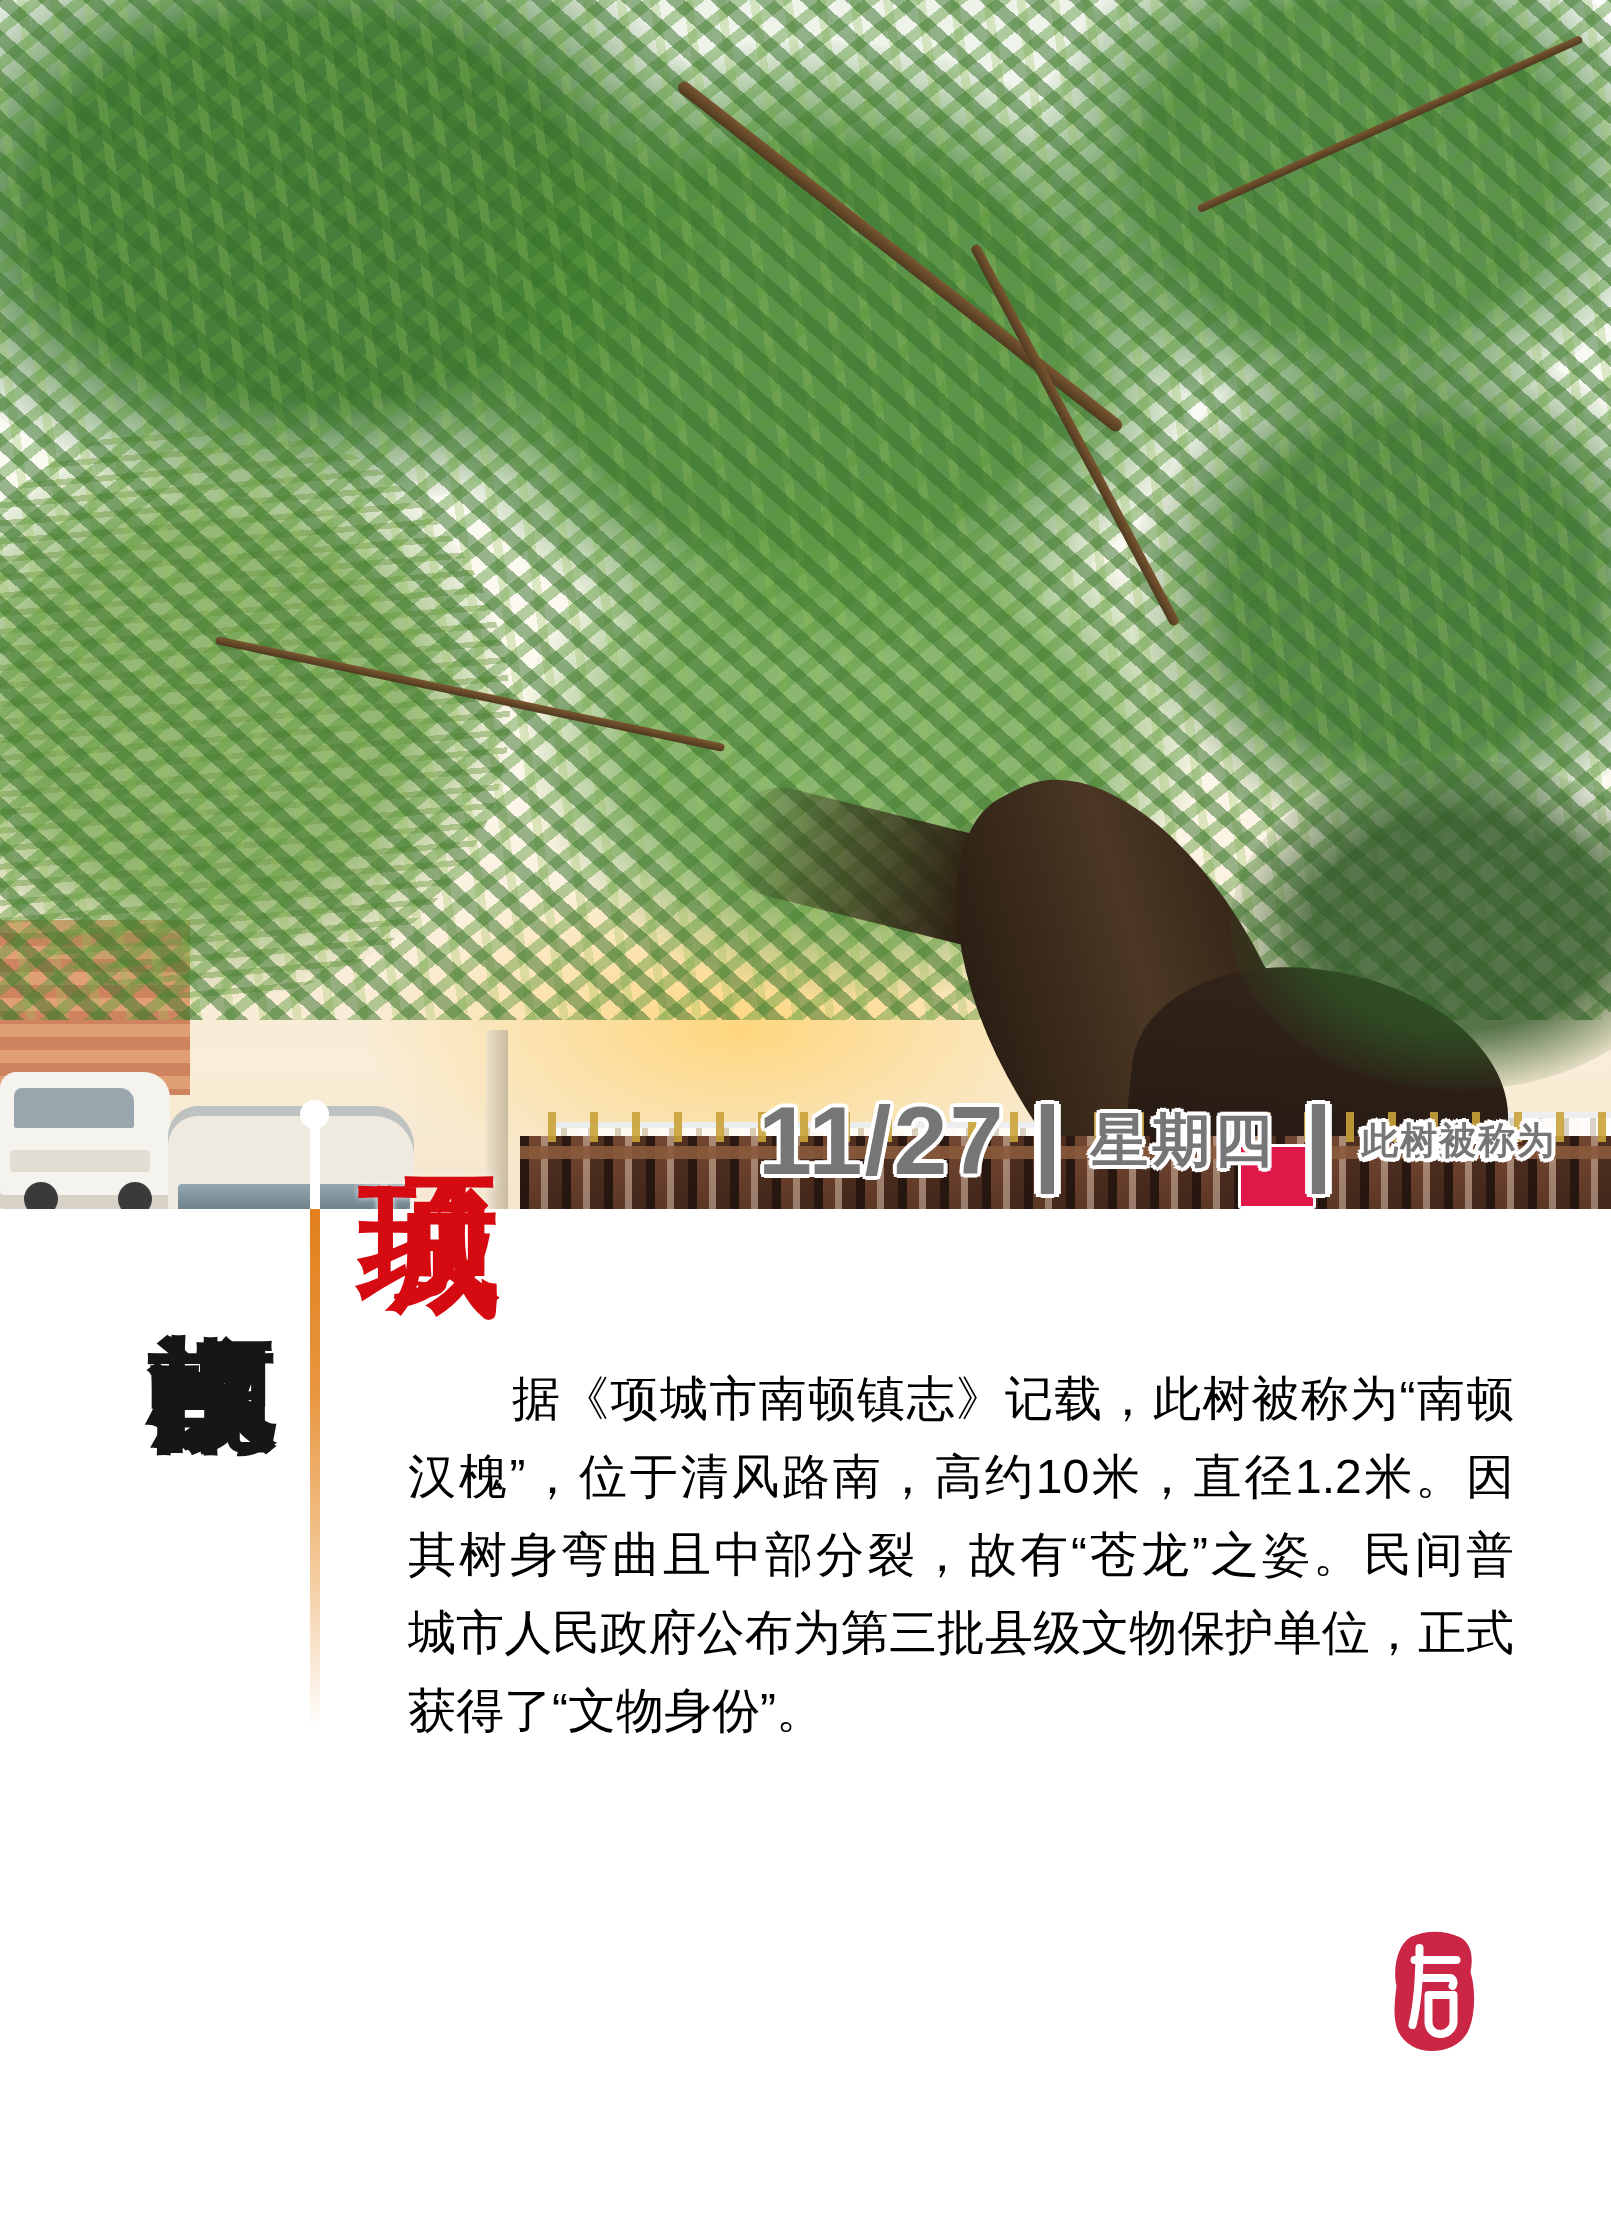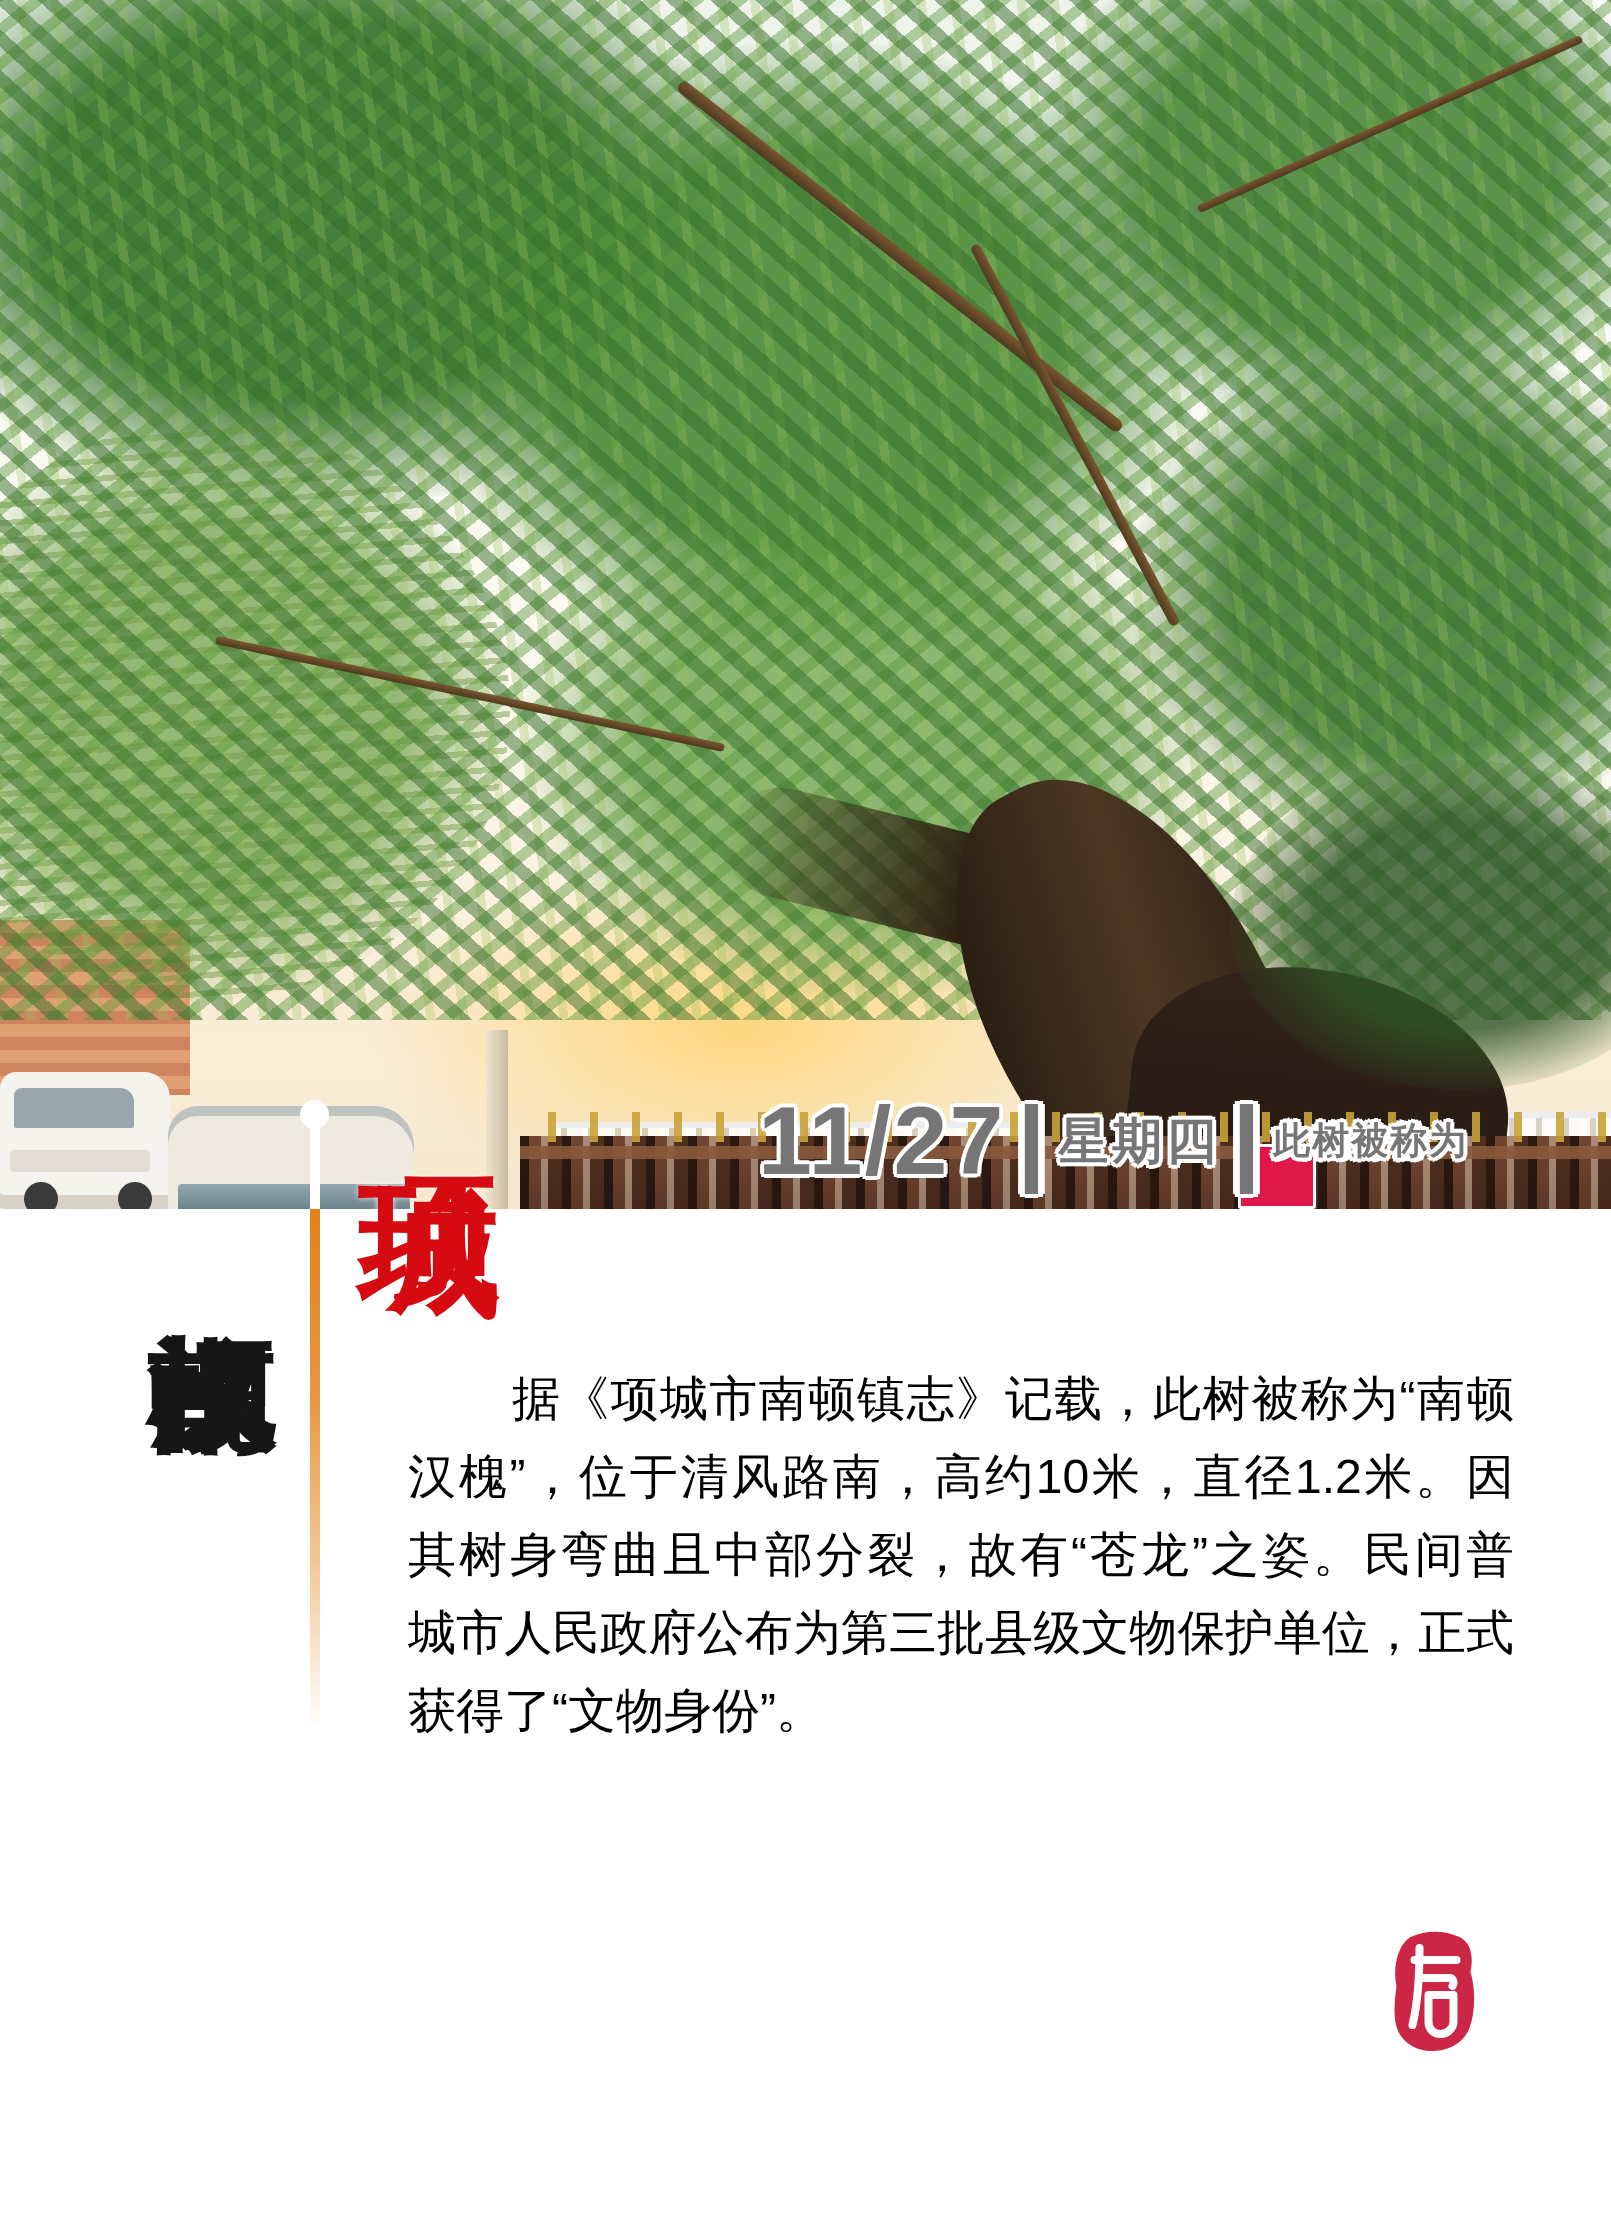--- a/index.html
+++ b/index.html
@@ -82,28 +82,28 @@
   .iron-fence{left:520px;top:1136px;width:1091px;height:73px;
     background:
       repeating-linear-gradient(90deg,rgba(24,14,9,.8) 0 9px,rgba(96,62,40,.35) 9px 21px,rgba(244,232,210,.4) 21px 28px,rgba(56,34,22,.65) 28px 42px),
       linear-gradient(180deg,#7c4b35,#5a3325);}
   .fence-rail{left:520px;top:1146px;width:1091px;height:13px;background:#8a5a3c;opacity:.9;}
   .finials{left:520px;top:1112px;width:1091px;height:30px;opacity:.9;
     background:repeating-linear-gradient(90deg,rgba(0,0,0,0) 0 28px,#c9a238 28px 36px,rgba(0,0,0,0) 36px 42px);}
   .red-sign{left:1238px;top:1144px;width:78px;height:65px;background:#e0184a;border:3px solid #ffffff;border-radius:3px;}
 
   
-  .date-row{left:758px;top:1086px;width:760px;height:110px;display:flex;align-items:center;gap:10px;
+  .date-row{left:758px;top:1086px;width:760px;height:110px;display:flex;align-items:center;gap:26px;
     color:#767676;font-weight:bold;white-space:nowrap;}
   .date-row>*{position:static;}
   .outlined{text-shadow:-4px 0 0 #fff,4px 0 0 #fff,0 -4px 0 #fff,0 4px 0 #fff,
     -3px -3px 0 #fff,3px -3px 0 #fff,-3px 3px 0 #fff,3px 3px 0 #fff;}
   .date-num{font-size:97px;letter-spacing:2px;}
   .date-sep{font-size:96px;font-weight:400;transform:scaleX(1.7);margin:0 4px;}
-  .date-week{font-size:50px;letter-spacing:4px;}
+  .date-week{font-size:58px;letter-spacing:4px;}
   .lunar-col{display:flex;flex-direction:column;justify-content:center;line-height:40px;font-size:37px;letter-spacing:2px;}
 
   
   .pin-dot{left:300px;top:1100px;width:29px;height:29px;border-radius:50%;background:#fff;}
   .pin-white{left:310px;top:1112px;width:10px;height:97px;background:#fff;}
   .pin-orange{left:310px;top:1209px;width:10px;height:520px;
     background:linear-gradient(180deg,#e2801c 0%,#e8963f 35%,#f3c896 68%,rgba(250,240,228,0) 100%);}
 
   
   .brand{left:360px;top:1070px;writing-mode:vertical-rl;text-orientation:upright;

